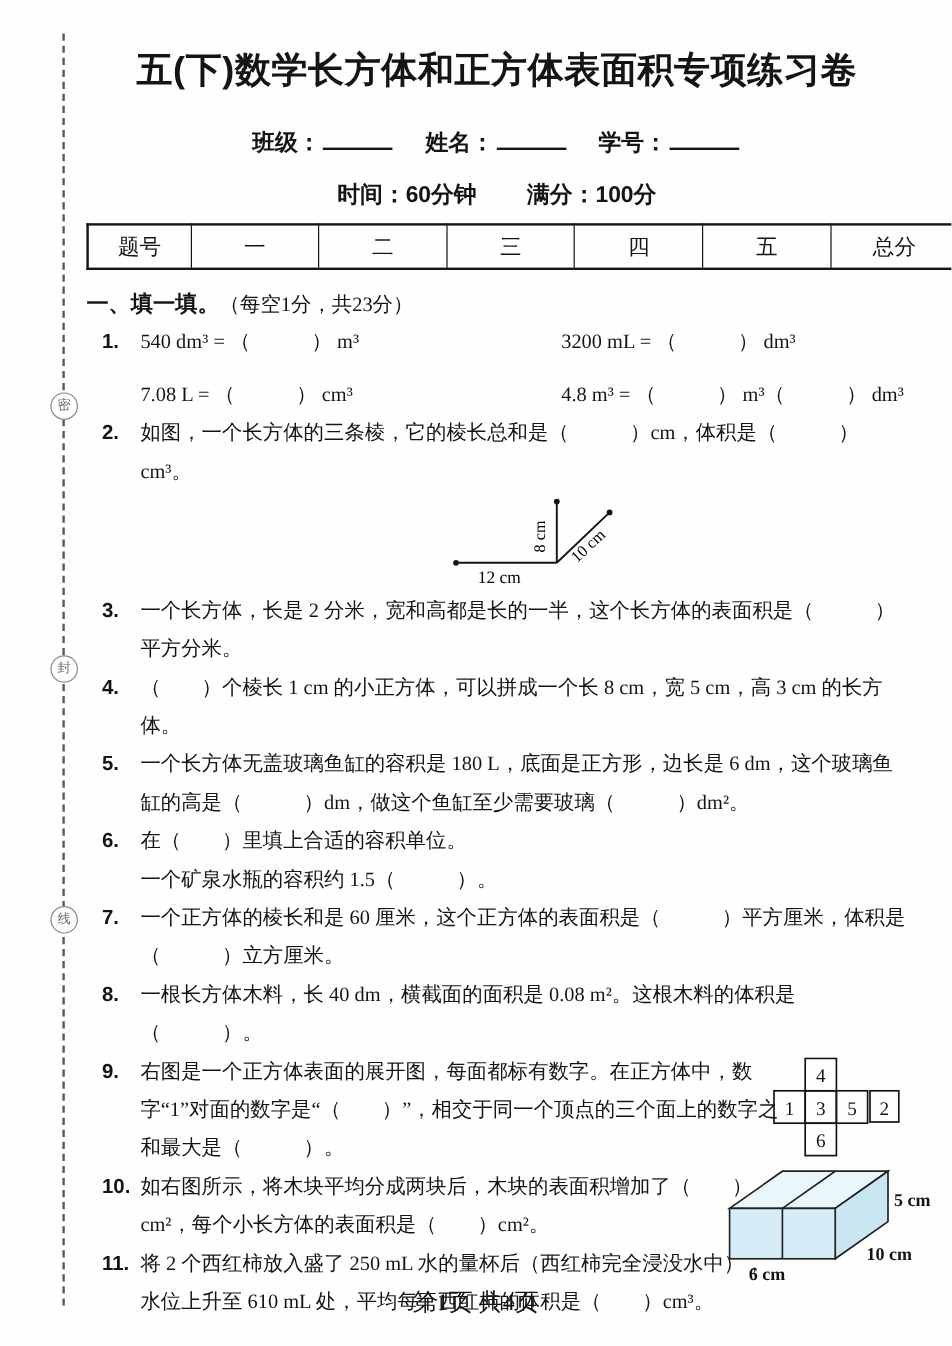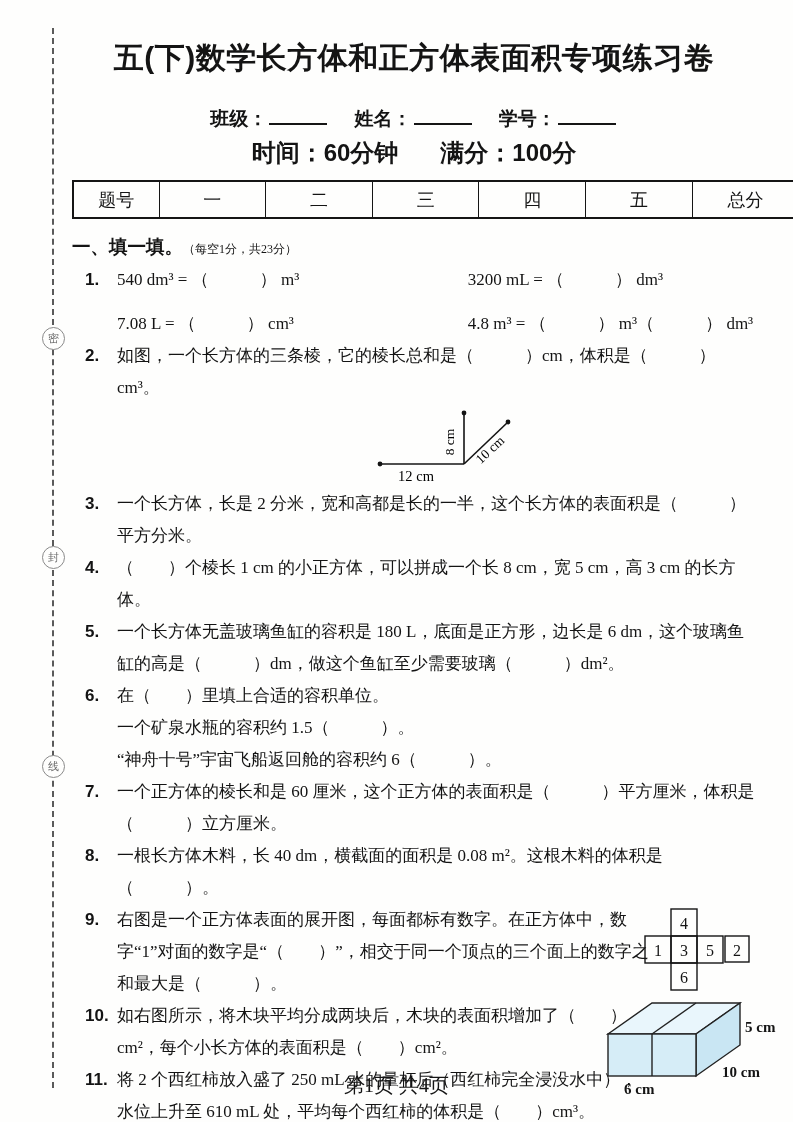--- a/index.html
+++ b/index.html
@@ -15,34 +15,34 @@
 
   .content{position:absolute;left:72px;top:0;width:684px;}
 
   .title{margin:38px 0 12px 0;text-align:center;font-size:30px;font-weight:900;letter-spacing:.5px;
          font-family:"Liberation Sans","DejaVu Sans",sans-serif;}
 
   .info-line{margin-top:27px;text-align:center;font-size:19px;font-weight:600;
              font-family:"Liberation Sans","DejaVu Sans",sans-serif;}
   .info-grp{margin:0 10px;white-space:nowrap;}
   .blank{display:inline-block;width:58px;height:14px;border-bottom:2px solid #151515;margin:0 2px;}
-  .meta-line{margin-top:5px;text-align:center;font-size:24px;font-weight:600;
+  .meta-line{margin-top:17px;text-align:center;font-size:19px;font-weight:600;
              font-family:"Liberation Sans","DejaVu Sans",sans-serif;}
   .meta-gap{display:inline-block;width:42px;}
 
   table.score{width:728px;margin-top:11px;border-collapse:collapse;table-layout:fixed;
               font-family:"Liberation Sans","DejaVu Sans",sans-serif;font-size:18px;text-align:center;
               border:2.5px solid #151515;}
   table.score td{border:1.6px solid #151515;padding:0;}
   table.score tr.r1 td{height:35px;}
   table.score tr.r2 td{height:44px;}
 
   .sec-head{margin-top:13px;line-height:30px;font-size:18px;}
   .sec-title{font-weight:800;font-size:18.5px;font-family:"Liberation Sans","DejaVu Sans",sans-serif;}
-  .sec-note{font-size:12px;}
+  .sec-note{font-size:17px;}
 
   .q{display:flex;line-height:32px;font-size:17px;margin:0;}
   .qnum{flex:0 0 32px;padding-left:13px;font-weight:700;
         font-family:"Liberation Sans","DejaVu Sans",sans-serif;}
   .qtext{flex:1;}
   .qline{display:block;}
 
   .q1grid{display:grid;grid-template-columns:53% 47%;gap:12px;}
 
   .fig-edges-wrap{height:82px;margin:2px 0 0 292px;}
@@ -153,21 +153,20 @@
     <div class="q">
       <span class="qnum">5.</span>
       <div class="qtext"><span>一个长方体无盖玻璃鱼缸的容积是 180 L，底面是正方形，边长是 6 dm，这个玻璃鱼缸的高是（　　　）dm，做这个鱼缸至少需要玻璃（　　　）dm²。</span></div>
     </div>
 
     <div class="q">
       <span class="qnum">6.</span>
       <div class="qtext">
         <span class="qline">在（　　）里填上合适的容积单位。</span>
         <span class="qline">一个矿泉水瓶的容积约 1.5（　　　）。</span>
-        <span class="qline">“神舟十号”宇宙飞船返回舱的容积约 6（　　　）。</span>
       </div>
     </div>
 
     <div class="q">
       <span class="qnum">7.</span>
       <div class="qtext"><span>一个正方体的棱长和是 60 厘米，这个正方体的表面积是（　　　）平方厘米，体积是（　　　）立方厘米。</span></div>
     </div>
 
     <div class="q">
       <span class="qnum">8.</span>

